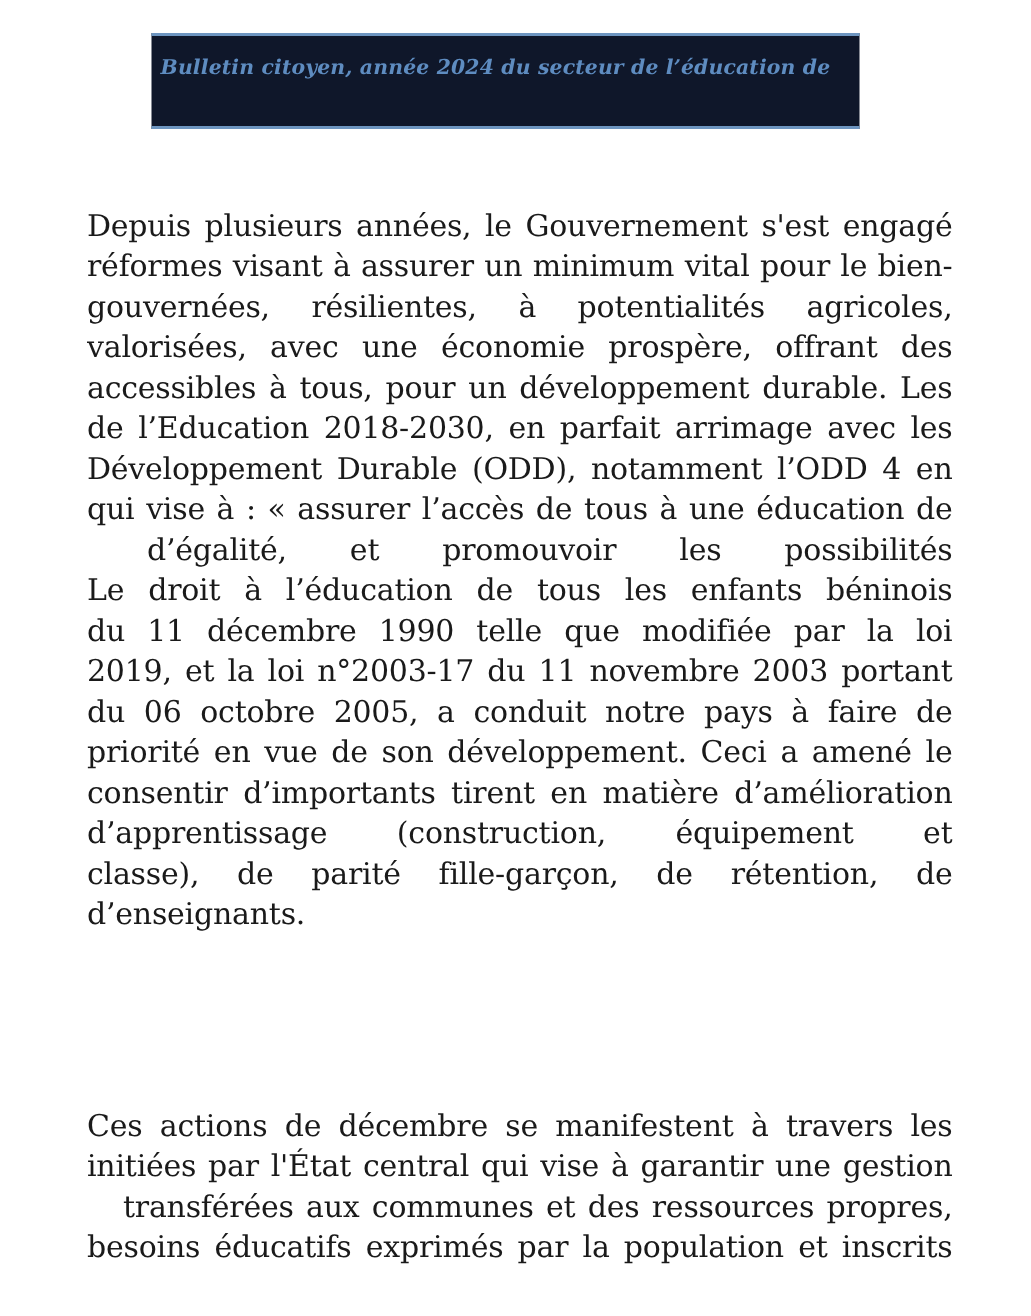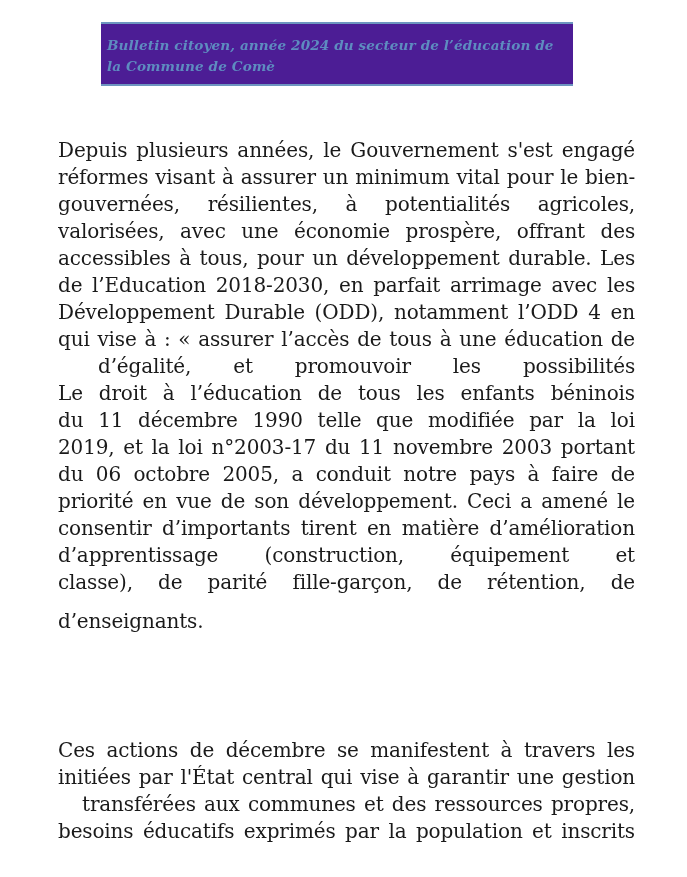--- a/index.html
+++ b/index.html
@@ -14,21 +14,21 @@
     overflow: hidden;
     font-family: "DejaVu Serif", "Liberation Serif", serif;
     color: #1a1a1a;
   }
   .title-box {
     position: absolute;
     left: 101px;
     top: 22px;
     width: 472px;
     height: 64px;
-    background: #4c1d95;
+    background: #0f172a;
     border-top: 2px solid #6d95c0;
     border-bottom: 2px solid #6d95c0;
     box-sizing: border-box;
     padding: 11px 4px 0 6px;
   }
   .title-text {
     margin: 0;
     font-family: "DejaVu Serif", serif;
     font-style: italic;
     font-weight: bold;
@@ -60,21 +60,20 @@
   .line.last {
     text-align-last: left;
   }
 </style>
 </head>
 <body>
 
 <div class="title-box">
   <p class="title-text">
     <span>Bulletin citoyen, année 2024 du secteur de l’éducation de</span><br>
-    <span>la Commune de Comè</span>
   </p>
 </div>
 
 <div class="body-text p1">
   <span class="line" style="white-space: normal; overflow: hidden;">Depuis plusieurs années, le Gouvernement s'est engagé dans plusieurs</span>
   <span class="line" style="white-space: normal; overflow: hidden;">réformes visant à assurer un minimum vital pour le bien-être de la population</span>
   <span class="line" style="white-space: normal; overflow: hidden;">gouvernées, résilientes, à potentialités agricoles, touristiques et culturelles</span>
   <span class="line" style="white-space: normal; overflow: hidden;">valorisées, avec une économie prospère, offrant des services sociaux de qualité</span>
   <span class="line" style="white-space: normal; overflow: hidden;">accessibles à tous, pour un développement durable. Les actions entreprises</span>
   <span class="line" style="white-space: normal; overflow: hidden;">de l’Education 2018-2030, en parfait arrimage avec les Objectifs du</span>
@@ -82,21 +81,21 @@
   <span class="line" style="white-space: normal; overflow: hidden;">qui vise à : « assurer l’accès de tous à une éducation de qualité, sur un pied</span>
   <span class="line" style="white-space: normal; overflow: hidden; margin-left: 40px;">d’égalité, et promouvoir les possibilités d’apprentissage tout au long de la vie».</span>
   <span class="line" style="white-space: normal; overflow: hidden;">Le droit à l’éducation de tous les enfants béninois consacré par la Constitution</span>
   <span class="line" style="white-space: normal; overflow: hidden;">du 11 décembre 1990 telle que modifiée par la loi n°2019-40 du 07 novembre</span>
   <span class="line" style="white-space: normal; overflow: hidden;">2019, et la loi n°2003-17 du 11 novembre 2003 portant Orientation de</span>
   <span class="line" style="white-space: normal; overflow: hidden;">du 06 octobre 2005, a conduit notre pays à faire de l’éducation la première</span>
   <span class="line" style="white-space: normal; overflow: hidden;">priorité en vue de son développement. Ceci a amené le Gouvernement à</span>
   <span class="line" style="white-space: normal; overflow: hidden;">consentir d’importants tirent en matière d’amélioration de l’environnement</span>
   <span class="line" style="white-space: normal; overflow: hidden;">d’apprentissage (construction, équipement et réhabilitation de salles de</span>
   <span class="line" style="white-space: normal; overflow: hidden;">classe), de parité fille-garçon, de rétention, de recrutement et de formation</span>
-  <span class="line last" style="white-space: normal; overflow: hidden; margin-top: 12px;">d’enseignants.</span>
+  <span class="line last" style="white-space: normal; overflow: hidden;">d’enseignants.</span>
 </div>
 
 <div class="body-text p2">
   <span class="line" style="white-space: normal; overflow: hidden;">Ces actions de décembre se manifestent à travers les nombreuses réformes</span>
   <span class="line" style="white-space: normal; overflow: hidden;">initiées par l'État central qui vise à garantir une gestion efficace des ressources</span>
   <span class="line" style="white-space: normal; overflow: hidden; margin-left: 24px;">transférées aux communes et des ressources propres, afin de répondre aux</span>
   <span class="line" style="white-space: normal; overflow: hidden;">besoins éducatifs exprimés par la population et inscrits dans le Plan de</span>
 </div>
 
 </body></html>

